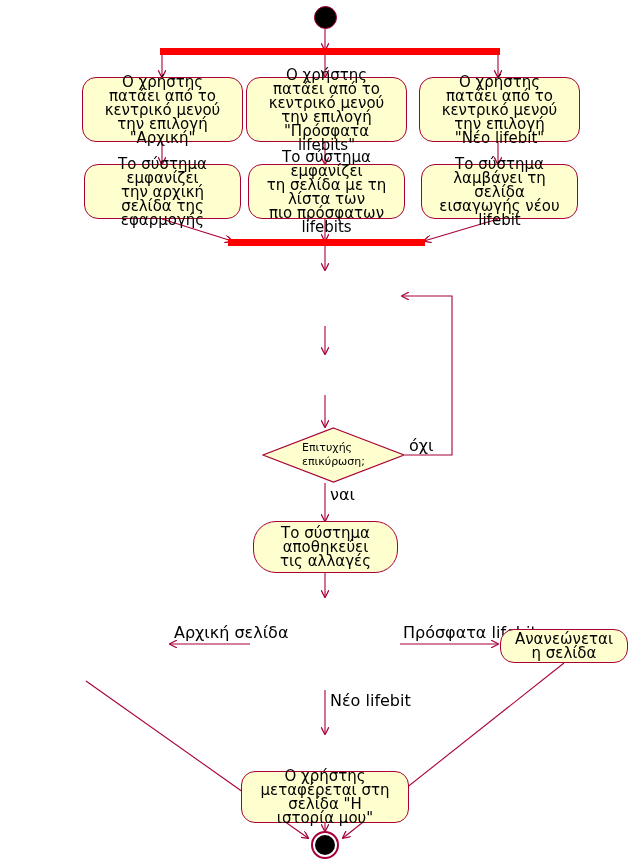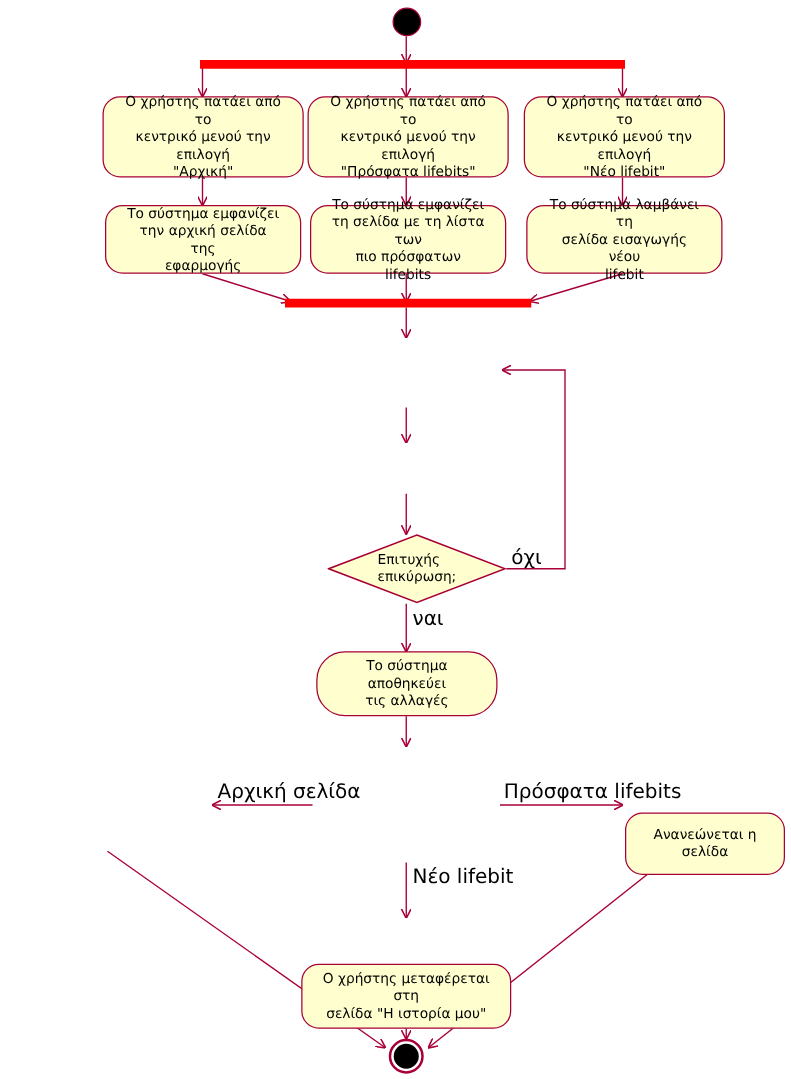--- a/index.html
+++ b/index.html
@@ -26,21 +26,21 @@
     position: absolute;
     box-sizing: border-box;
     display: flex;
     align-items: center;
     justify-content: center;
     text-align: center;
     background: #FEFECE;
     border: 1px solid #A80036;
     border-radius: 14px;
     color: #000000;
-    font-size: 11px;
+    font-size: 15px;
     line-height: 14px;
     padding: 3px 16px;
     white-space: pre-line;
   }
   .diamond-wrap {
     position: absolute;
     display: flex;
     align-items: center;
     justify-content: center;
   }
@@ -193,21 +193,21 @@
 τις αλλαγές</div>
 
 
   <div class="edge-label" style="left:174px; top:627px;">Αρχική σελίδα</div>
 
   <div class="edge-label" style="left:403px; top:627px;">Πρόσφατα lifebits</div>
 
   <div class="edge-label" style="left:330px; top:695px;">Νέο lifebit</div>
 
 
-  <div class="node" style="left:500px; top:629px; width:128px; height:50px;margin-top:21px;">Ανανεώνεται η σελίδα</div>
+  <div class="node" style="left:500px; top:629px; width:128px; height:34px;">Ανανεώνεται η σελίδα</div>
 
   <div class="node" style="left:241px; top:734px; width:168px; height:52px;margin-top:37px;">Ο χρήστης μεταφέρεται στη
 σελίδα "Η ιστορία μου"</div>
 
   <div class="circle-end-outer" style="left:311px; top:831px; width:28px; height:28px;"></div>
   <div class="circle-end-inner" style="left:315px; top:835px; width:20px; height:20px;"></div>
 
 </div>
 
 </body></html>

